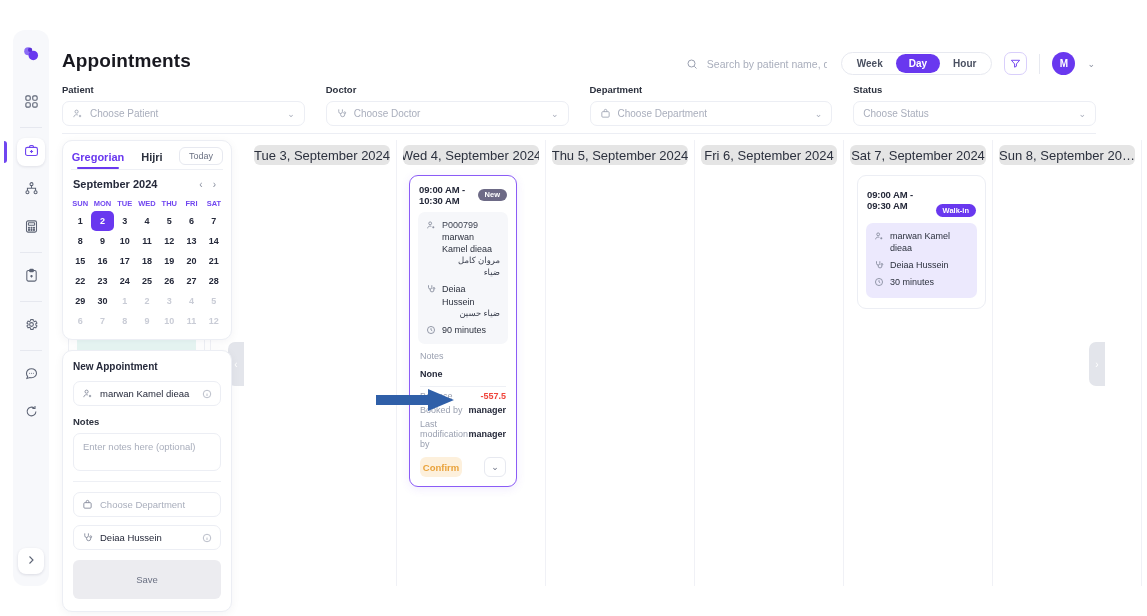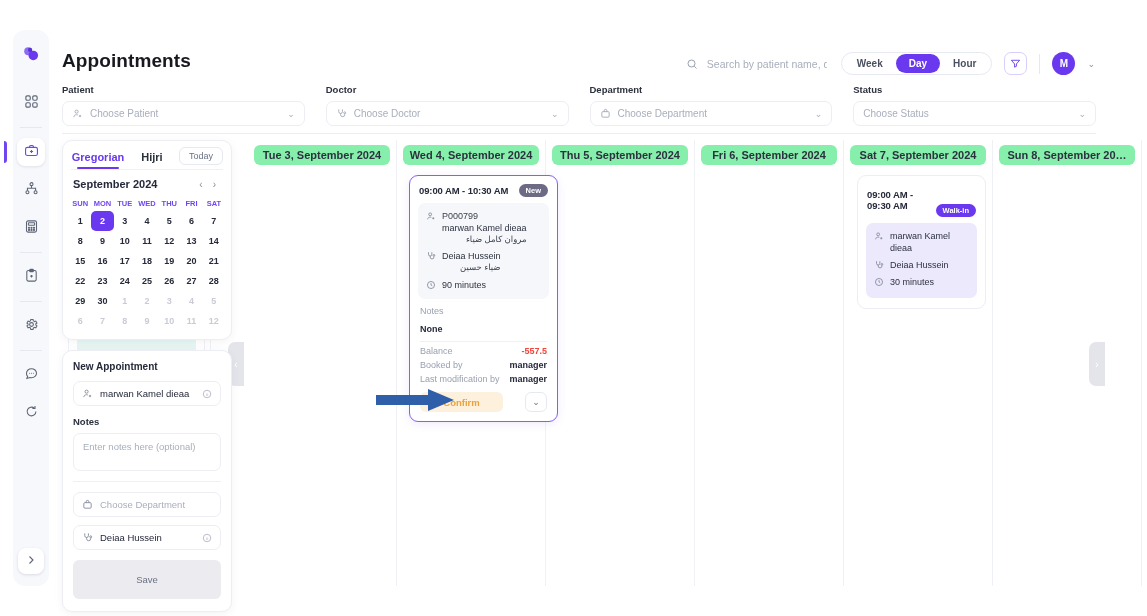--- a/index.html
+++ b/index.html
@@ -101,23 +101,23 @@
     position:absolute; left:62px; top:133px; width:1034px; height:1px; background:#eceef4;
   }
 
   
   .grid { position:absolute; left: 62px; top: 140px; width: 1085px; height: 446px; overflow:hidden; }
   .col {
     position:absolute; top:0; width: 149px; height: 446px;
     border-right: 1px solid #f0f1f6;
   }
   .col-head {
-    margin: 5px 6px 0 6px; height: 20px; border-radius: 6px; background:#86efac;
+    margin: 5px 6px 0 6px; height: 20px; border-radius: 6px; background:#e5e5e5;
     display:flex; align-items:center; justify-content:center;
-    font-size: 11px; font-weight:700; color:#2c313e; white-space:nowrap; overflow:hidden;
+    font-size: 13px; font-weight:400; color:#2c313e; white-space:nowrap; overflow:hidden;
   }
 
   
   .appt {
     position:absolute; border-radius: 9px; background:#fff;
     border:1px solid #eceef4;
   }
   .appt.selected { border: 1.5px solid #8b5cf6; box-shadow: 0 2px 10px rgba(105,56,239,.10); }
   .appt-time {
     display:flex; align-items:center; justify-content:space-between;
@@ -513,21 +513,21 @@
     </div>
 
     <div class="col" style="left:782px;">
       <div class="col-head">Sat 7, September 2024</div>
     </div>
 
     <div class="col" style="left:931px;">
       <div class="col-head">Sun 8, September 20…</div>
     </div>
 
-    <div class="appt selected" style="left:347px; top:35px; width:149px;">
+    <div class="appt selected" style="left:347px; top:35px; width:108px;">
       <div class="appt-time">
         <span class="t">09:00 AM - 10:30 AM</span>
         <span class="badge new">New</span>
       </div>
 
       <div class="appt-body gray">
         <div class="arow">
           <span class="ai">
             <svg width="10" height="10" viewBox="0 0 24 24" fill="none" stroke="currentColor" stroke-width="1.9">
               <circle cx="10" cy="8" r="3.4"></circle>

